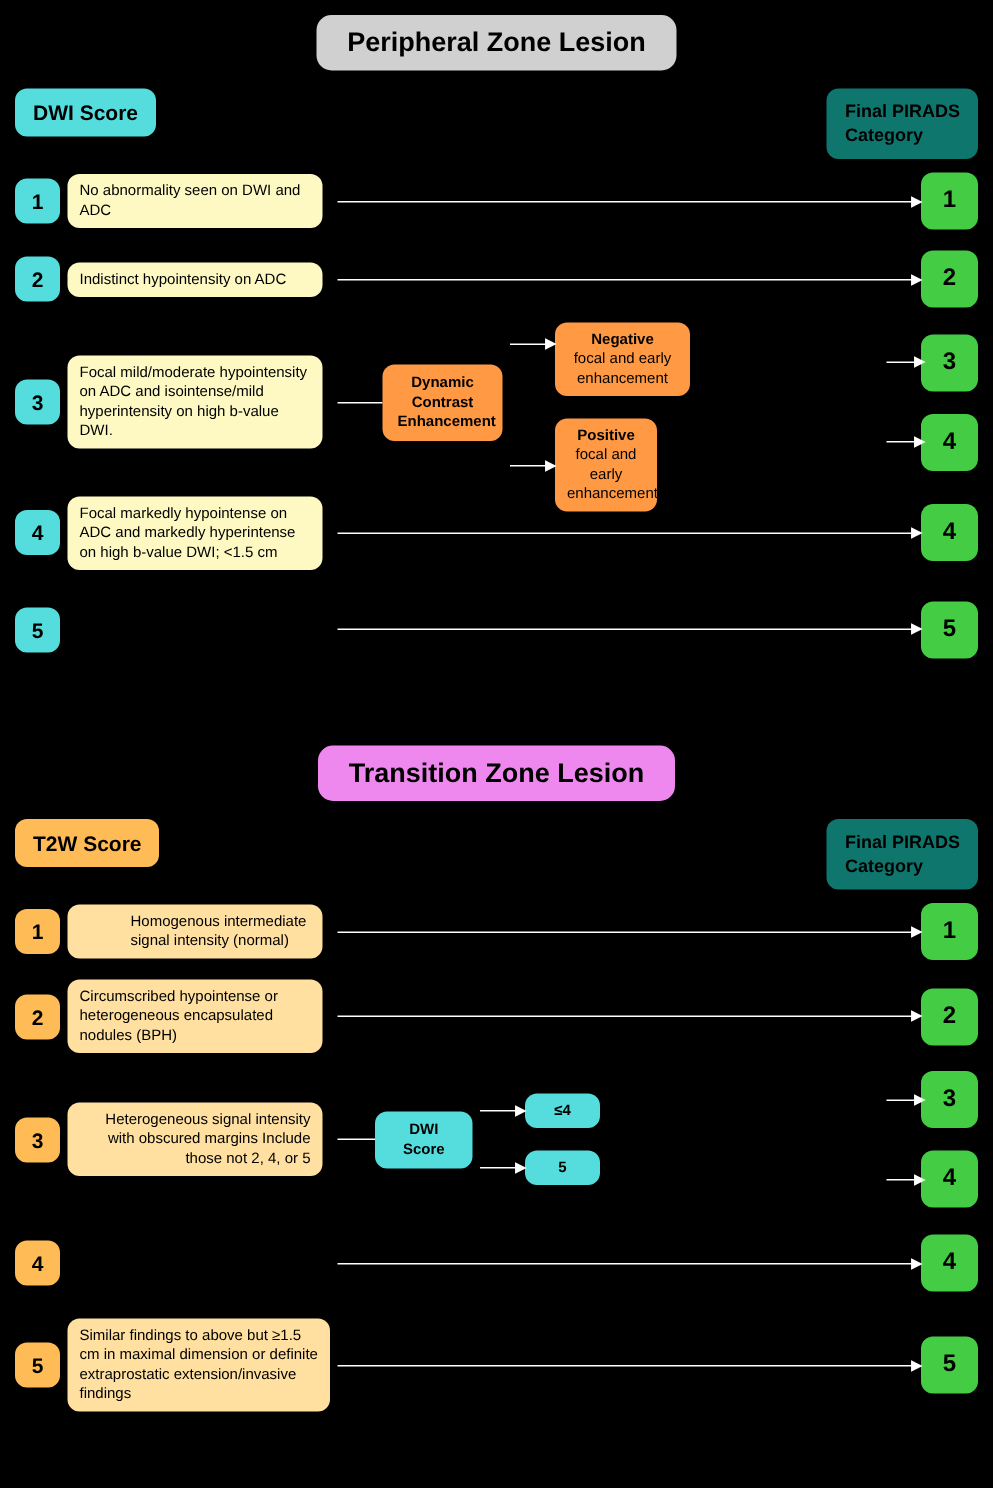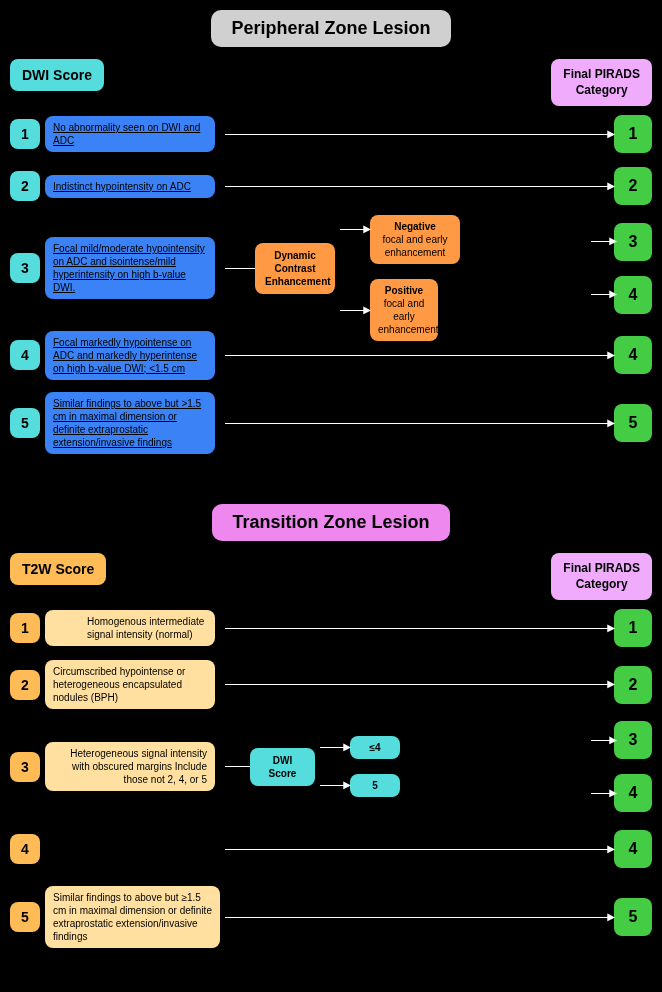--- a/index.html
+++ b/index.html
@@ -43,22 +43,21 @@
     }
     .dwi-header { background: #55dddd; }
     .t2w-header { background: #ffbb55; }
 
     
     .pirads-header {
       border-radius: 8px;
       padding: 8px 12px;
       font-size: 12px;
       font-weight: bold;
-      text-align: center;
-      background: #f0abfc;
+      background: #0f766e;
       display: inline-block;
     }
 
     
     .num-box {
       border-radius: 8px;
       width: 30px;
       height: 30px;
       display: flex;
       align-items: center;
@@ -84,21 +83,21 @@
       flex-shrink: 0;
     }
 
     
     .desc-box {
       border-radius: 8px;
       padding: 5px 8px;
       font-size: 10px;
       line-height: 1.3;
     }
-    .desc-cyan { background: #3b82f6; text-decoration: underline; }
+    .desc-cyan { background: #fef9c3; }
     .desc-orange { background: #ffe0a0; }
 
     
     .mid-box {
       border-radius: 8px;
       padding: 6px 10px;
       text-align: center;
       font-size: 10px;
       font-weight: bold;
       line-height: 1.3;
@@ -256,21 +255,20 @@
         </div>
         <div style="flex:1; height:1px; background:#fff; position:relative; margin: 0 5px;">
           <span style="position:absolute;right:-6px;top:-6px;color:#fff;font-size:10px;">▶</span>
         </div>
         <div class="final-num-box">4</div>
       </div>
 
       <div class="row" id="pz-row-4" style="margin-bottom: 12px; min-height:55px;">
         <div class="left-col">
           <div class="num-box num-box-cyan">5</div>
-          <div class="desc-box desc-cyan" style="width:170px;">Similar findings to above but &gt;1.5 cm in maximal dimension or definite extraprostatic extension/invasive findings</div>
         </div>
         <div style="flex:1; height:1px; background:#fff; position:relative; margin: 0 5px;">
           <span style="position:absolute;right:-6px;top:-6px;color:#fff;font-size:10px;">▶</span>
         </div>
         <div class="final-num-box">5</div>
       </div>
     </div>
   </div>
 
   <div style="height: 20px;"></div>

